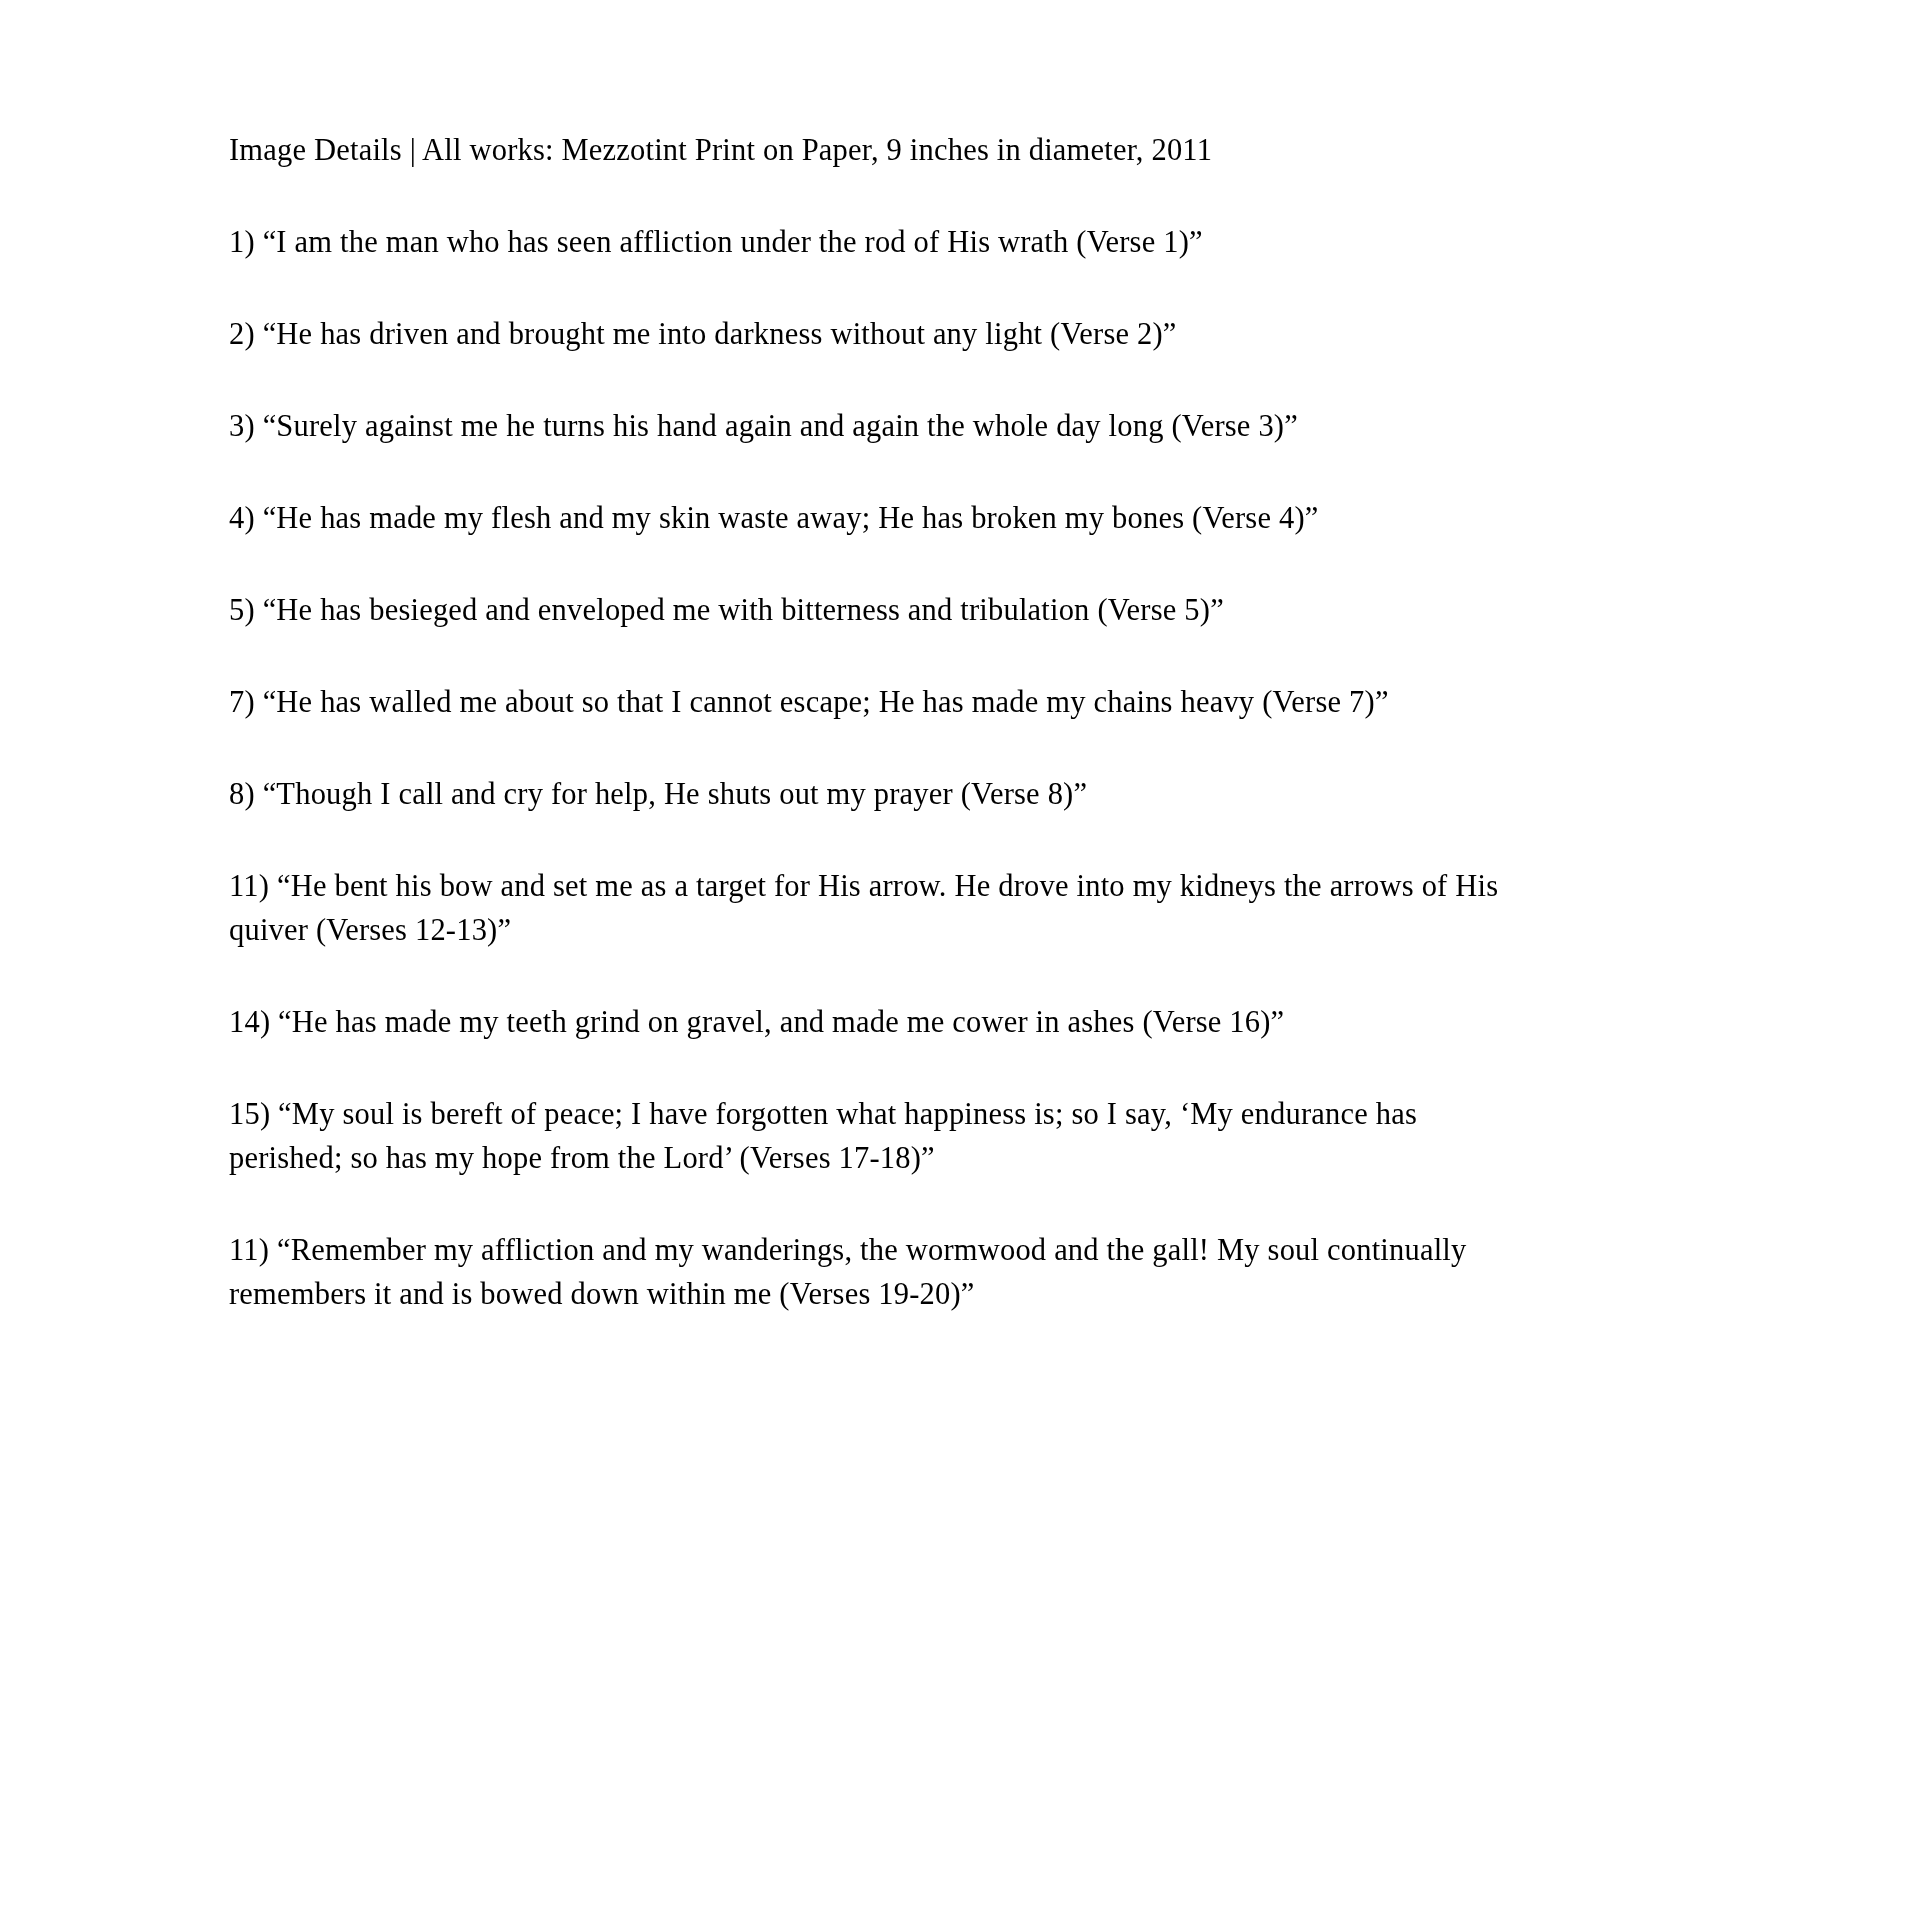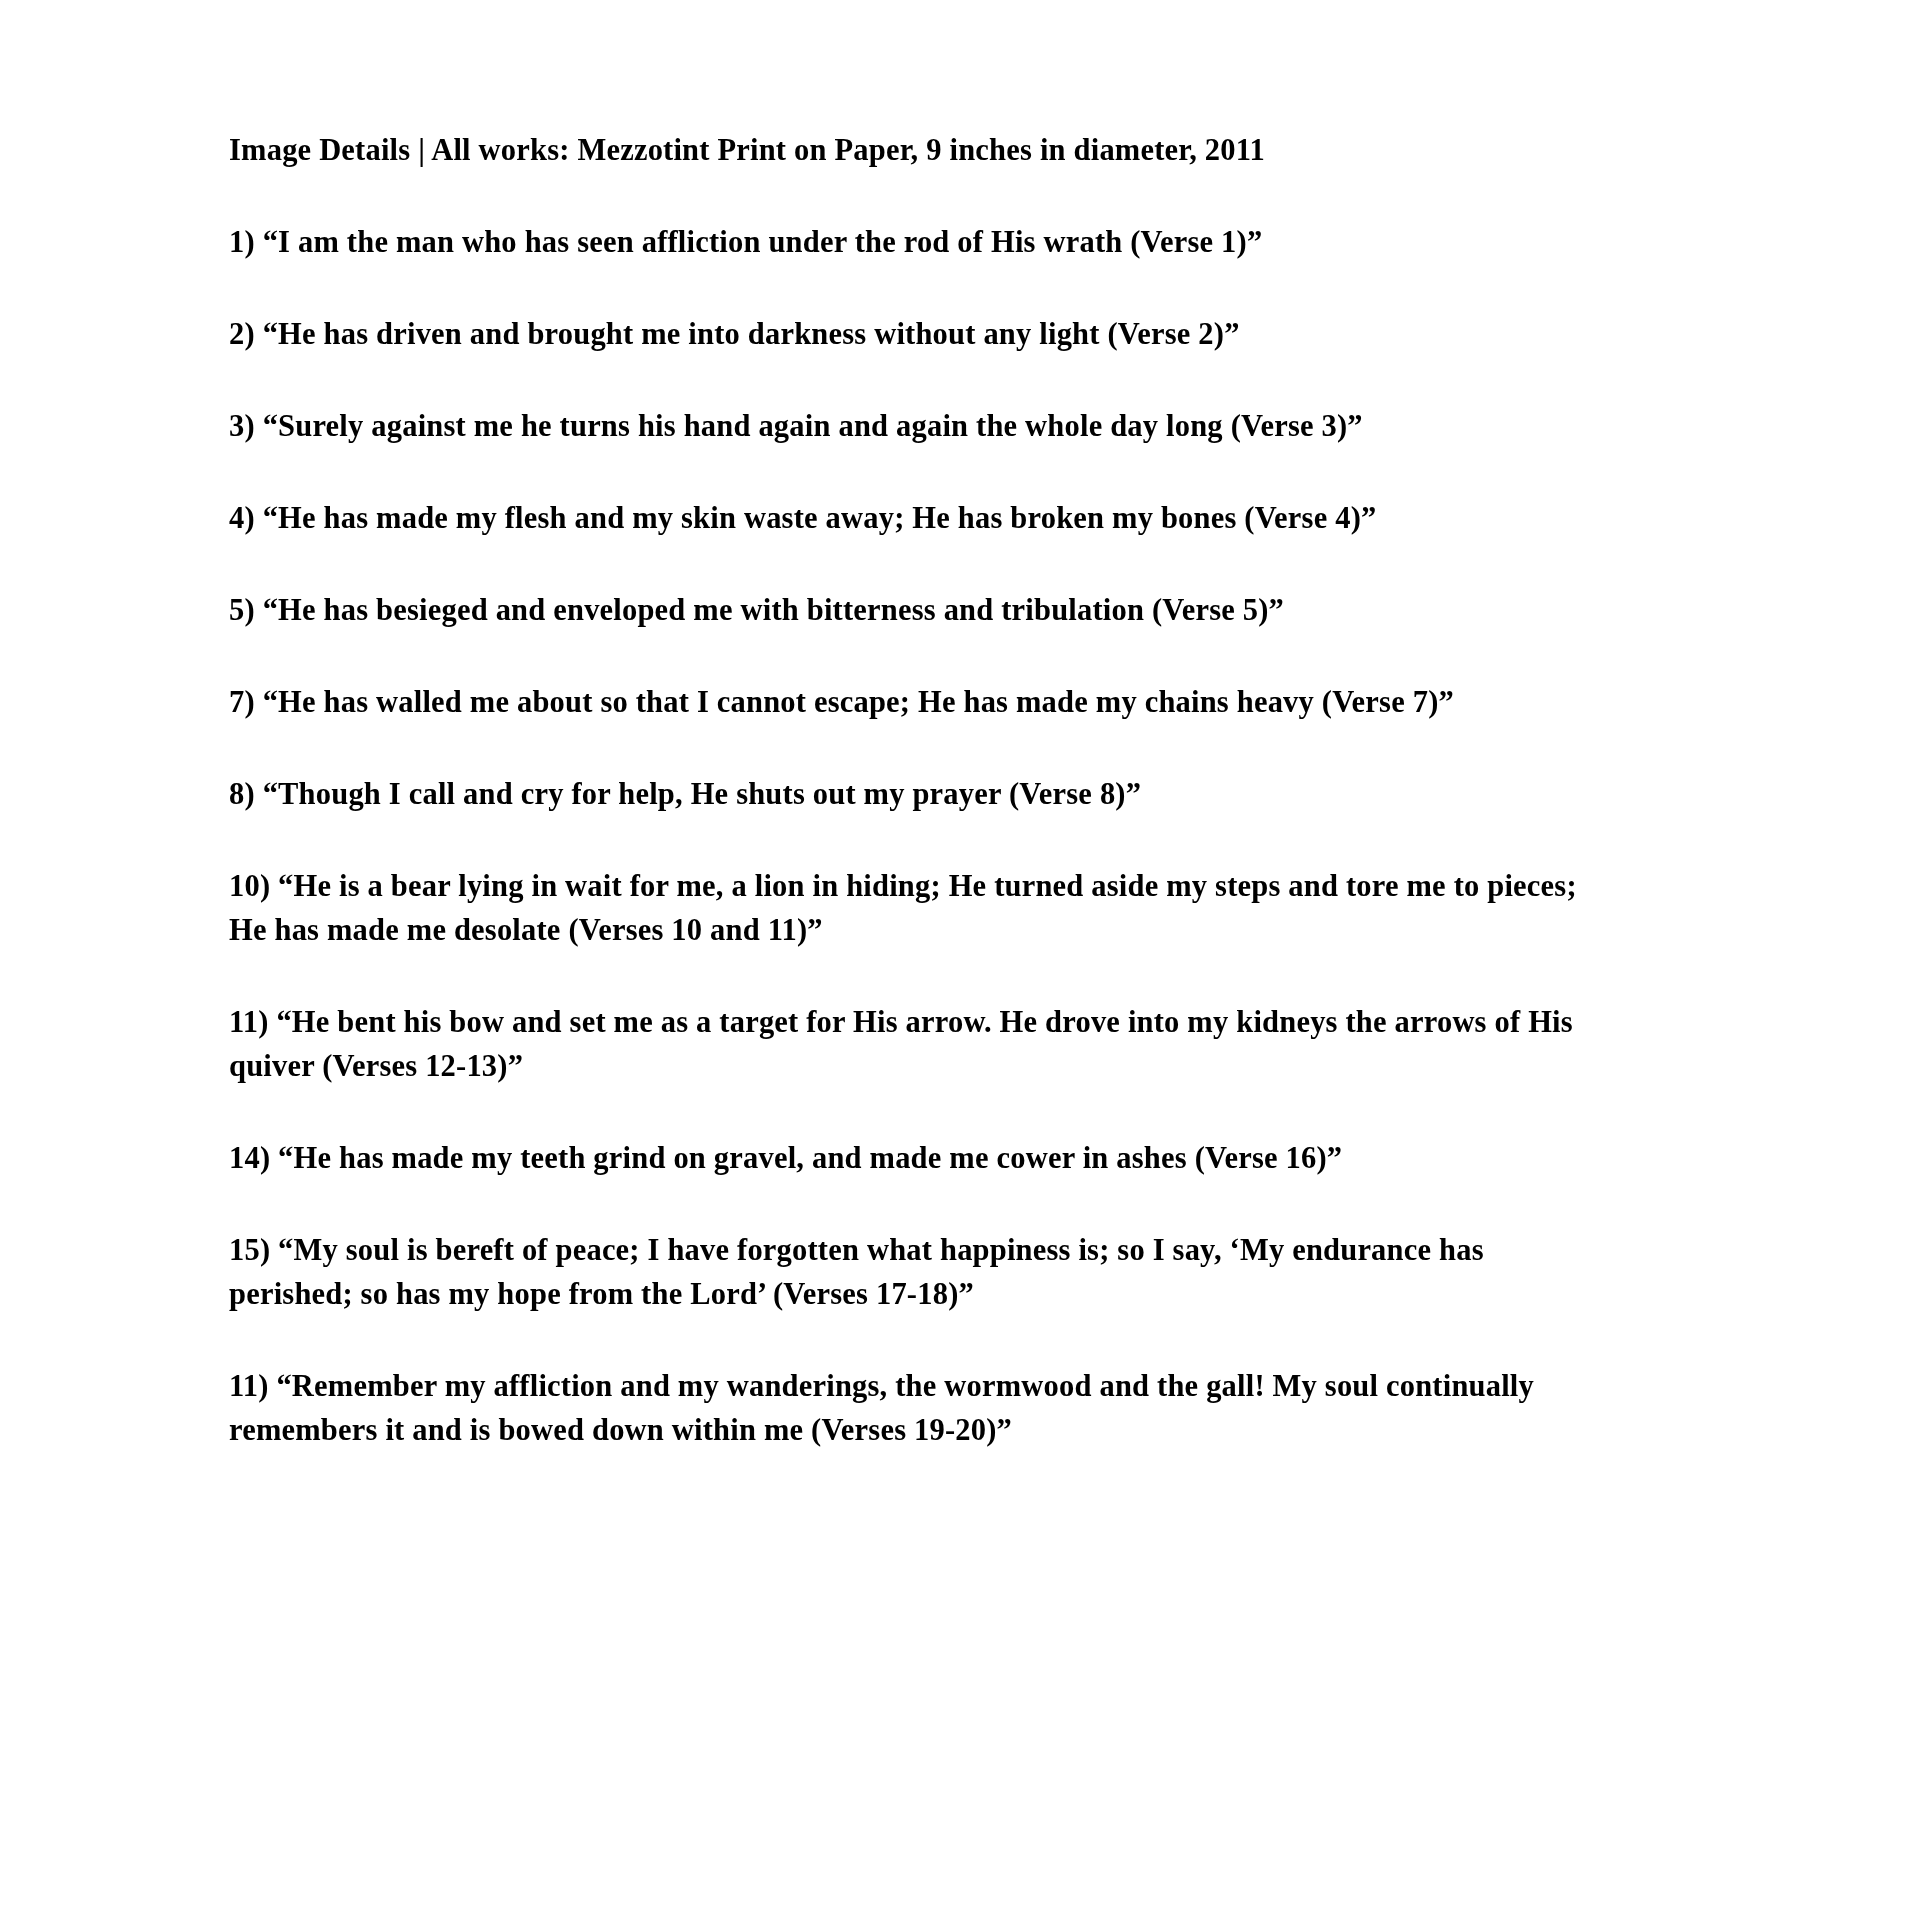--- a/index.html
+++ b/index.html
@@ -13,21 +13,20 @@
     position: relative;
     overflow: hidden;
     font-family: "Liberation Serif", "DejaVu Serif", serif;
     color: #000000;
   }
   .page {
     position: absolute;
     top: 128px;
     left: 229px;
     width: 1636px;
-    font-weight: bold;
   }
   .title, .item {
     margin: 0 0 0 0;
     font-size: 30.5px;
     line-height: 44px;
     white-space: pre-wrap;
     letter-spacing: 0.2px;
   }
   .item {
     margin-top: 48px;
@@ -38,22 +37,20 @@
 
 <div class="page">
   <p class="title">Image Details | All works: Mezzotint Print on Paper, 9 inches in diameter, 2011</p>
   <p class="item">1) “I am the man who has seen affliction under the rod of His wrath (Verse 1)”</p>
   <p class="item">2) “He has driven and brought me into darkness without any light (Verse 2)”</p>
   <p class="item">3) “Surely against me he turns his hand again and again the whole day long (Verse 3)”</p>
   <p class="item">4) “He has made my flesh and my skin waste away; He has broken my bones (Verse 4)”</p>
   <p class="item">5) “He has besieged and enveloped me with bitterness and tribulation (Verse 5)”</p>
   <p class="item">7) “He has walled me about so that I cannot escape; He has made my chains heavy (Verse 7)”</p>
   <p class="item">8) “Though I call and cry for help, He shuts out my prayer (Verse 8)”</p>
-  <p class="item">10) “He is a bear lying in wait for me, a lion in hiding; He turned aside my steps and tore me to pieces;
-He has made me desolate (Verses 10 and 11)”</p>
   <p class="item">11) “He bent his bow and set me as a target for His arrow. He drove into my kidneys the arrows of His
 quiver (Verses 12-13)”</p>
   <p class="item">14) “He has made my teeth grind on gravel, and made me cower in ashes (Verse 16)”</p>
   <p class="item">15) “My soul is bereft of peace; I have forgotten what happiness is; so I say, ‘My endurance has
 perished; so has my hope from the Lord’ (Verses 17-18)”</p>
   <p class="item">11) “Remember my affliction and my wanderings, the wormwood and the gall! My soul continually
 remembers it and is bowed down within me (Verses 19-20)”</p>
 </div>
 
 

